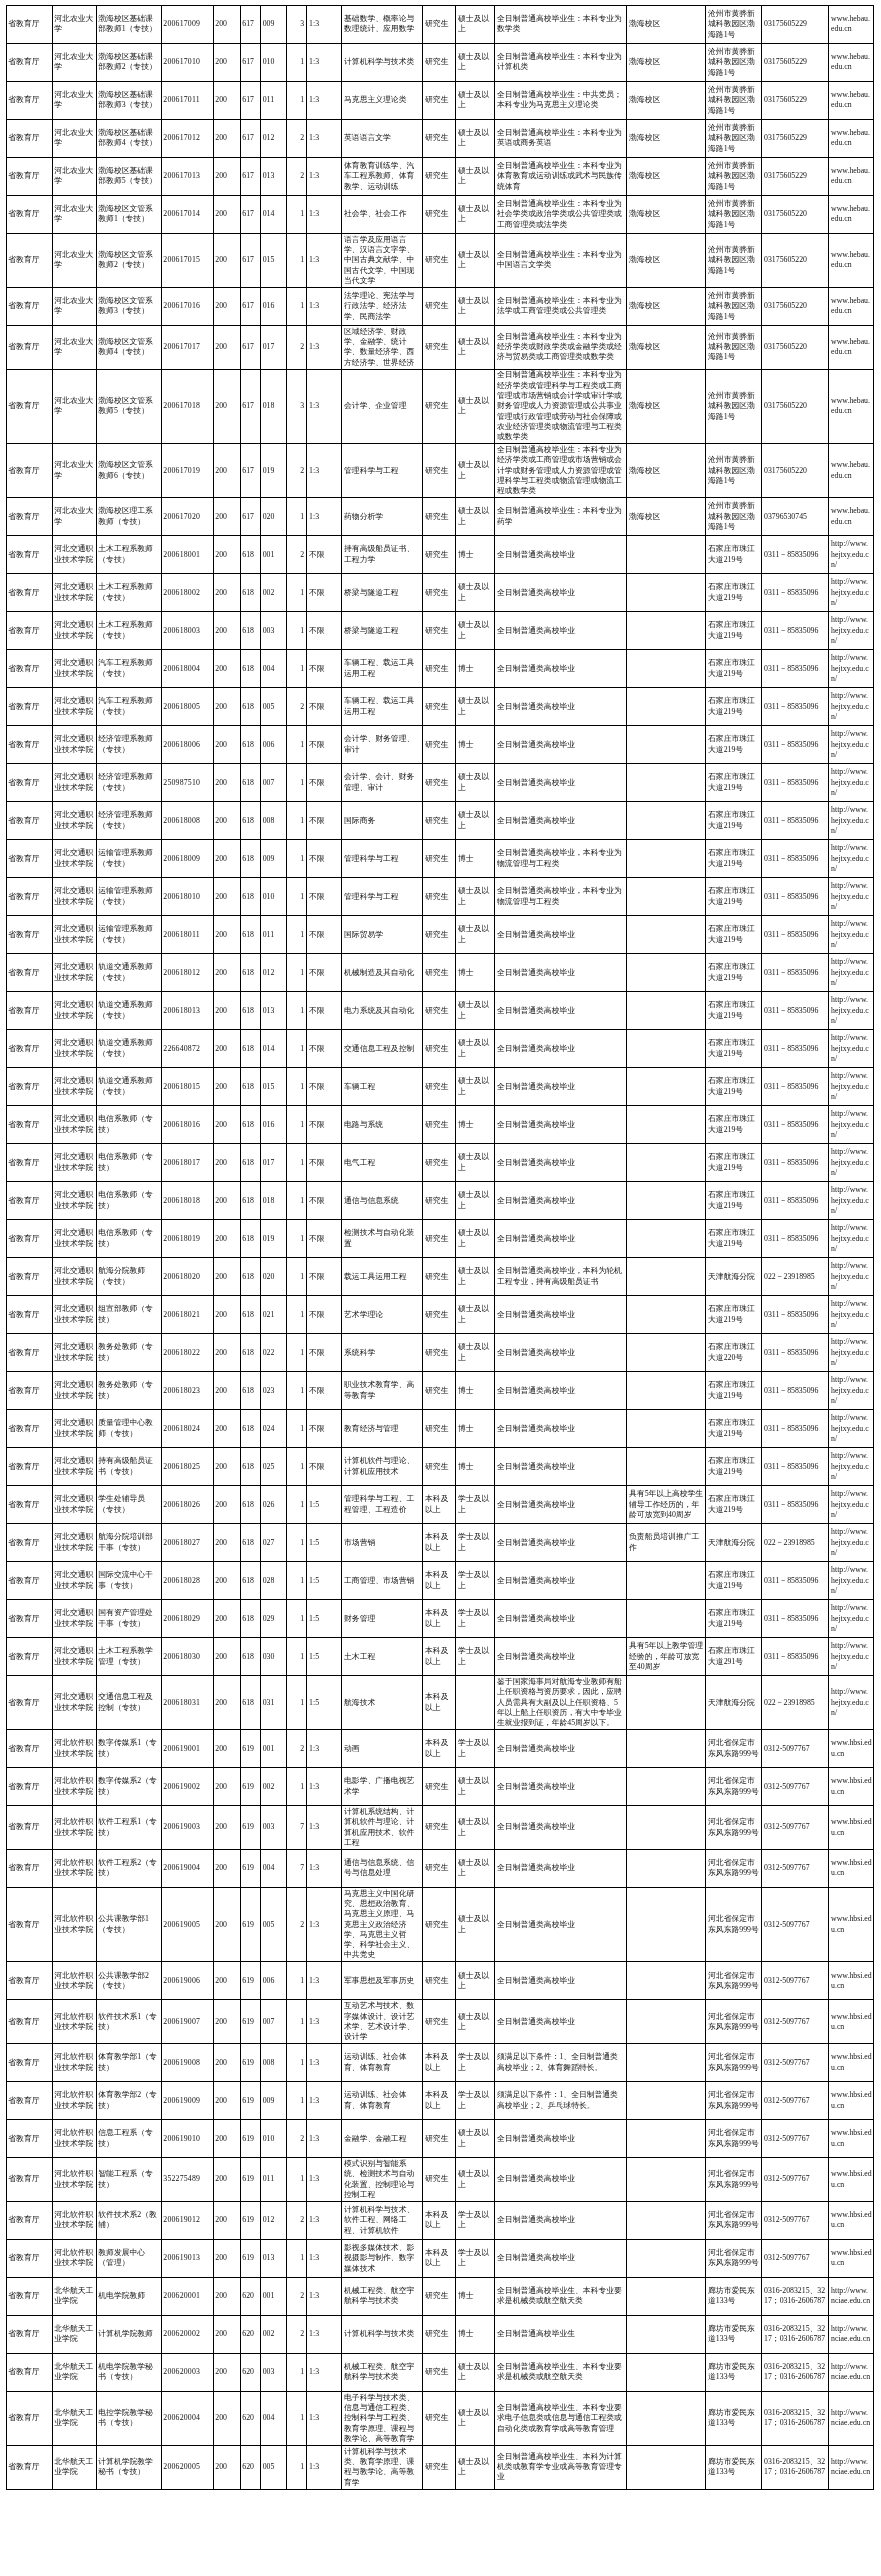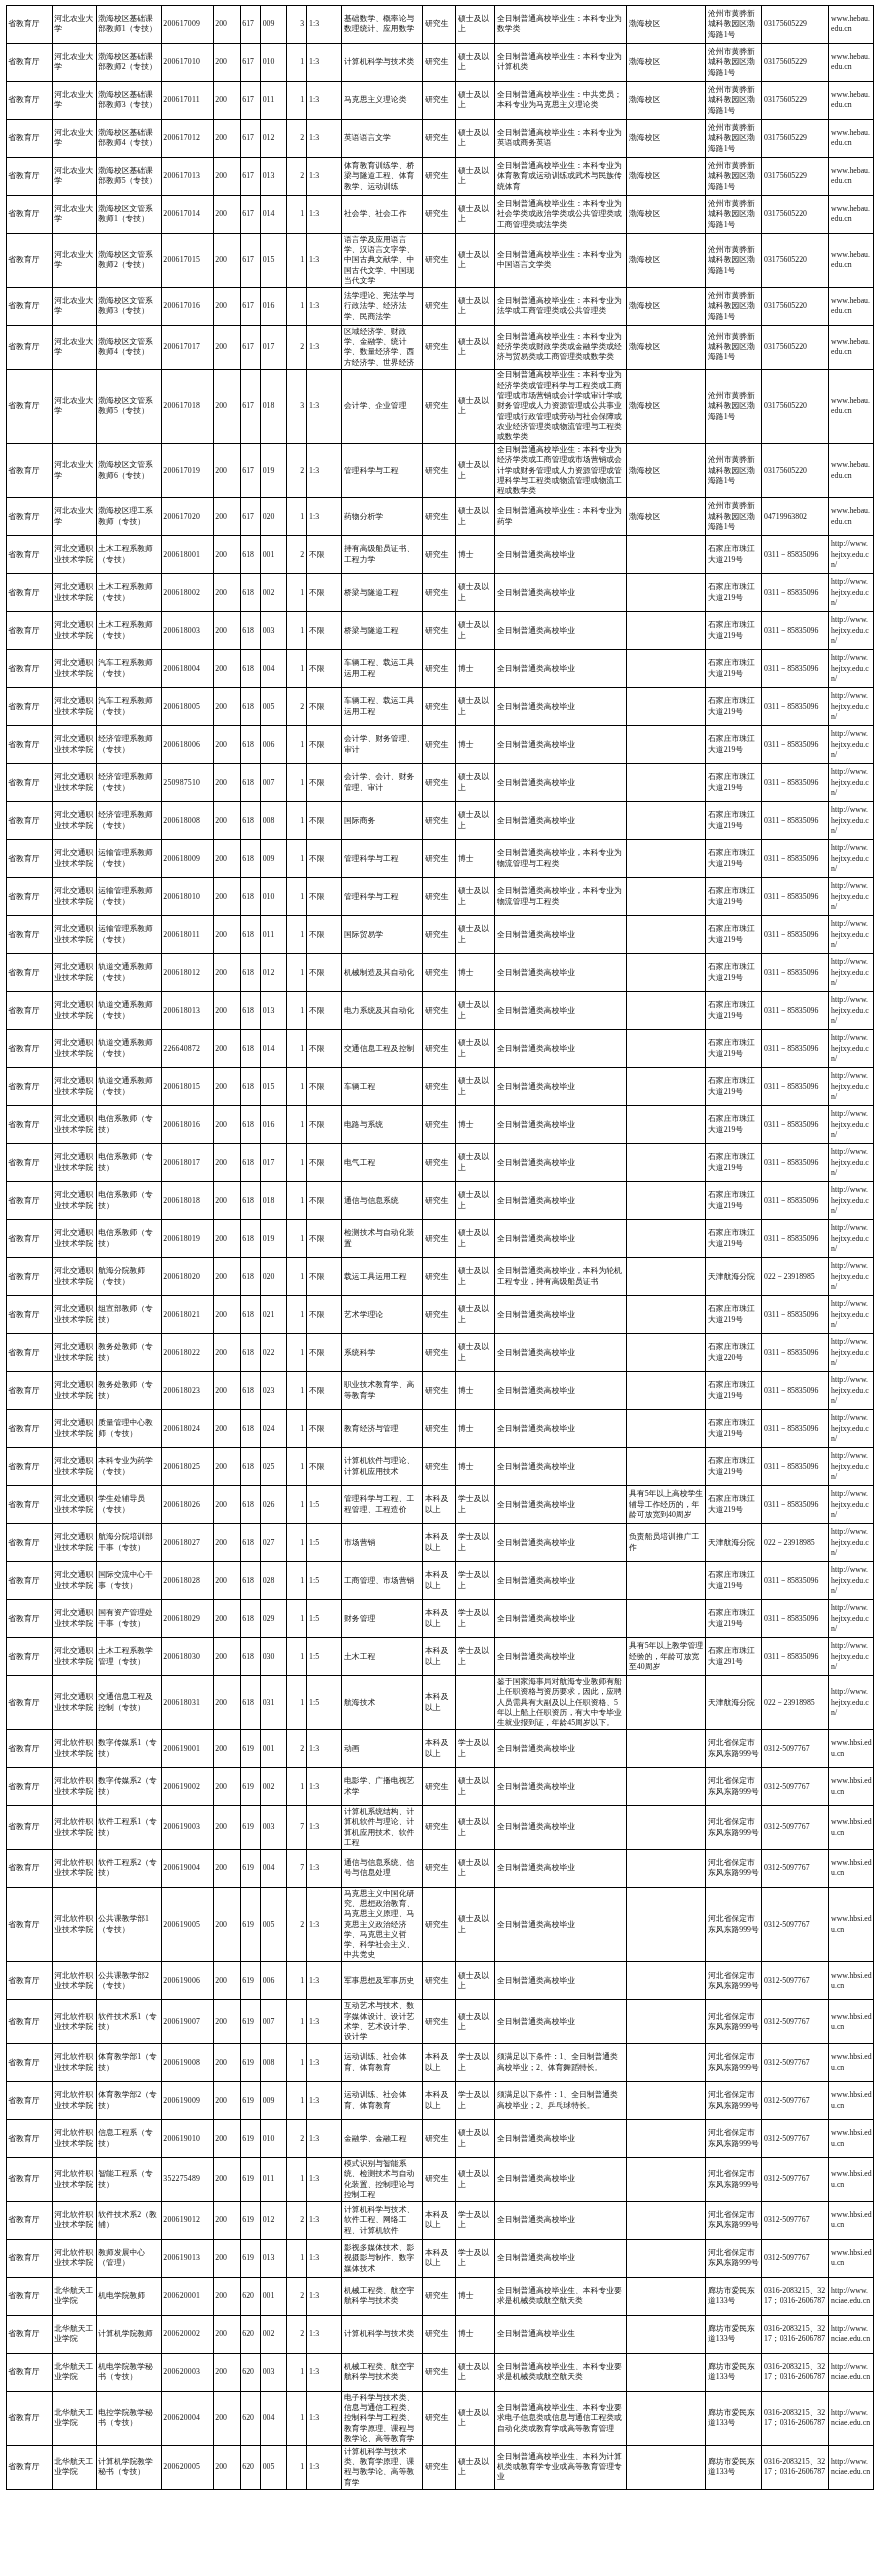--- a/index.html
+++ b/index.html
@@ -115,21 +115,21 @@
         <tr>
           <td>省教育厅</td>
           <td>河北农业大学</td>
           <td>渤海校区基础课部教师5（专技）</td>
           <td class="code">200617013</td>
           <td>200</td>
           <td>617</td>
           <td>013</td>
           <td class="num">2</td>
           <td>1:3</td>
-          <td>体育教育训练学、桥梁与隧道工程、体育教学、运动训练</td>
+          <td>体育教育训练学、汽车工程系教师、体育教学、运动训练</td>
           <td>研究生</td>
           <td>硕士及以上</td>
           <td>全日制普通高校毕业生：本科专业为体育教育或运动训练或武术与民族传统体育</td>
           <td>渤海校区</td>
           <td>沧州市黄骅新城科教园区渤海路1号</td>
           <td>03175605229</td>
           <td>www.hebau.edu.cn</td>
         </tr>
         <tr>
           <td>省教育厅</td>
@@ -254,21 +254,21 @@
           <td>617</td>
           <td>020</td>
           <td class="num">1</td>
           <td>1:3</td>
           <td>药物分析学</td>
           <td>研究生</td>
           <td>硕士及以上</td>
           <td>全日制普通高校毕业生：本科专业为药学</td>
           <td>渤海校区</td>
           <td>沧州市黄骅新城科教园区渤海路1号</td>
-          <td>04719963802</td>
+          <td>03796530745</td>
           <td>www.hebau.edu.cn</td>
         </tr>
         <tr>
           <td>省教育厅</td>
           <td>河北交通职业技术学院</td>
           <td>土木工程系教师（专技）</td>
           <td class="code">200618001</td>
           <td>200</td>
           <td>618</td>
           <td>001</td>
@@ -716,21 +716,21 @@
           <td>博士</td>
           <td>全日制普通类高校毕业</td>
           <td></td>
           <td>石家庄市珠江大道219号</td>
           <td>0311－85835096</td>
           <td>http://www.hejtxy.edu.cn/</td>
         </tr>
         <tr>
           <td>省教育厅</td>
           <td>河北交通职业技术学院</td>
-          <td>本科专业为药学（专技）</td>
+          <td>持有高级船员证书（专技）</td>
           <td class="code">200618025</td>
           <td>200</td>
           <td>618</td>
           <td>025</td>
           <td class="num">1</td>
           <td>不限</td>
           <td>计算机软件与理论、计算机应用技术</td>
           <td>研究生</td>
           <td>博士</td>
           <td>全日制普通类高校毕业</td>

